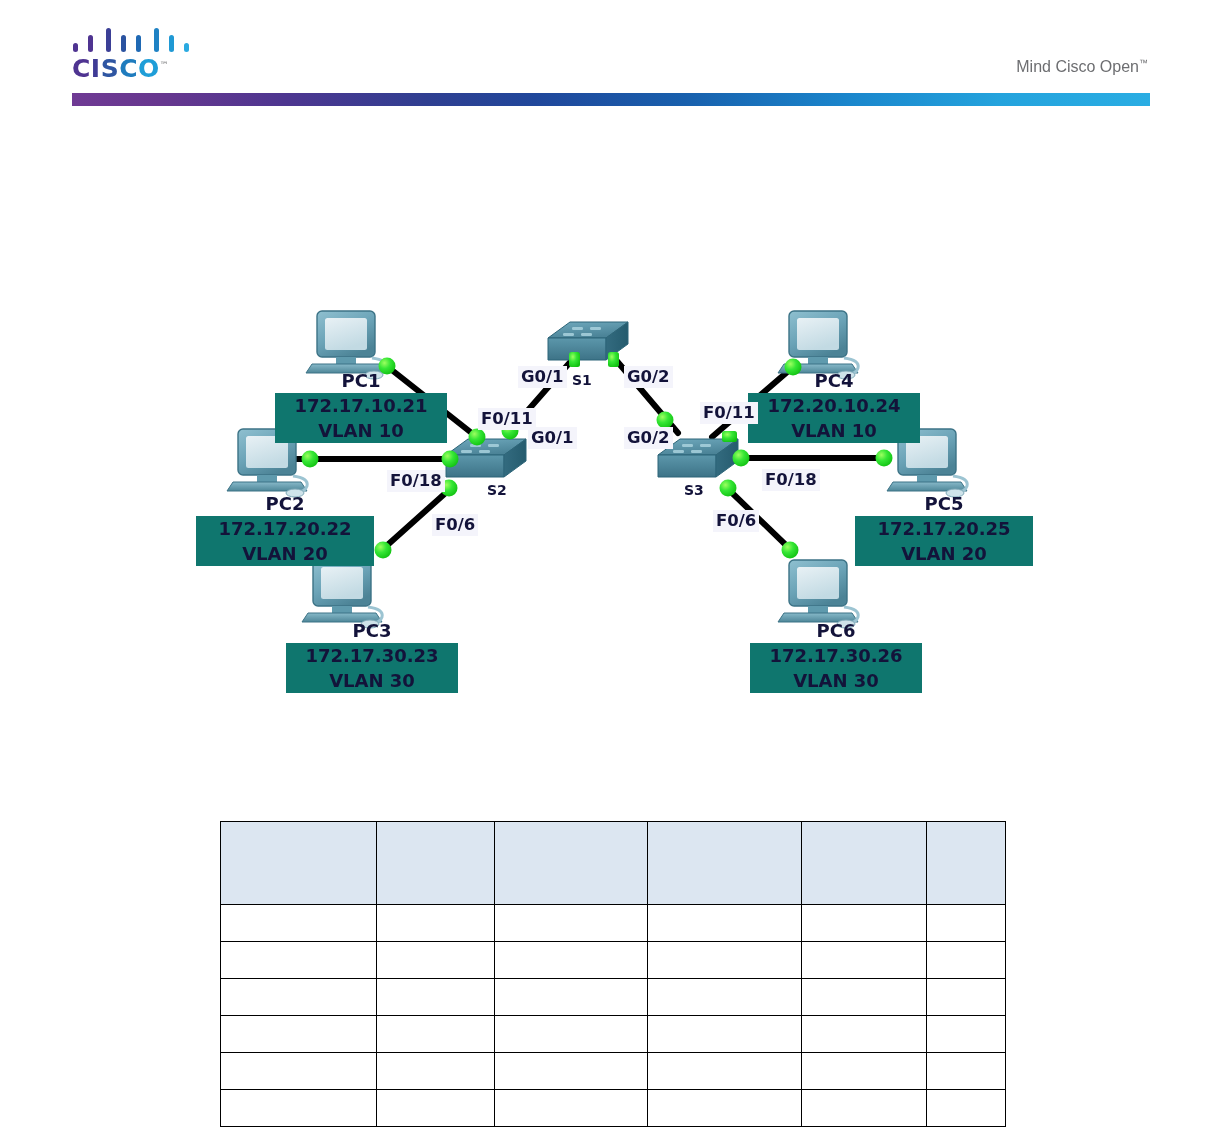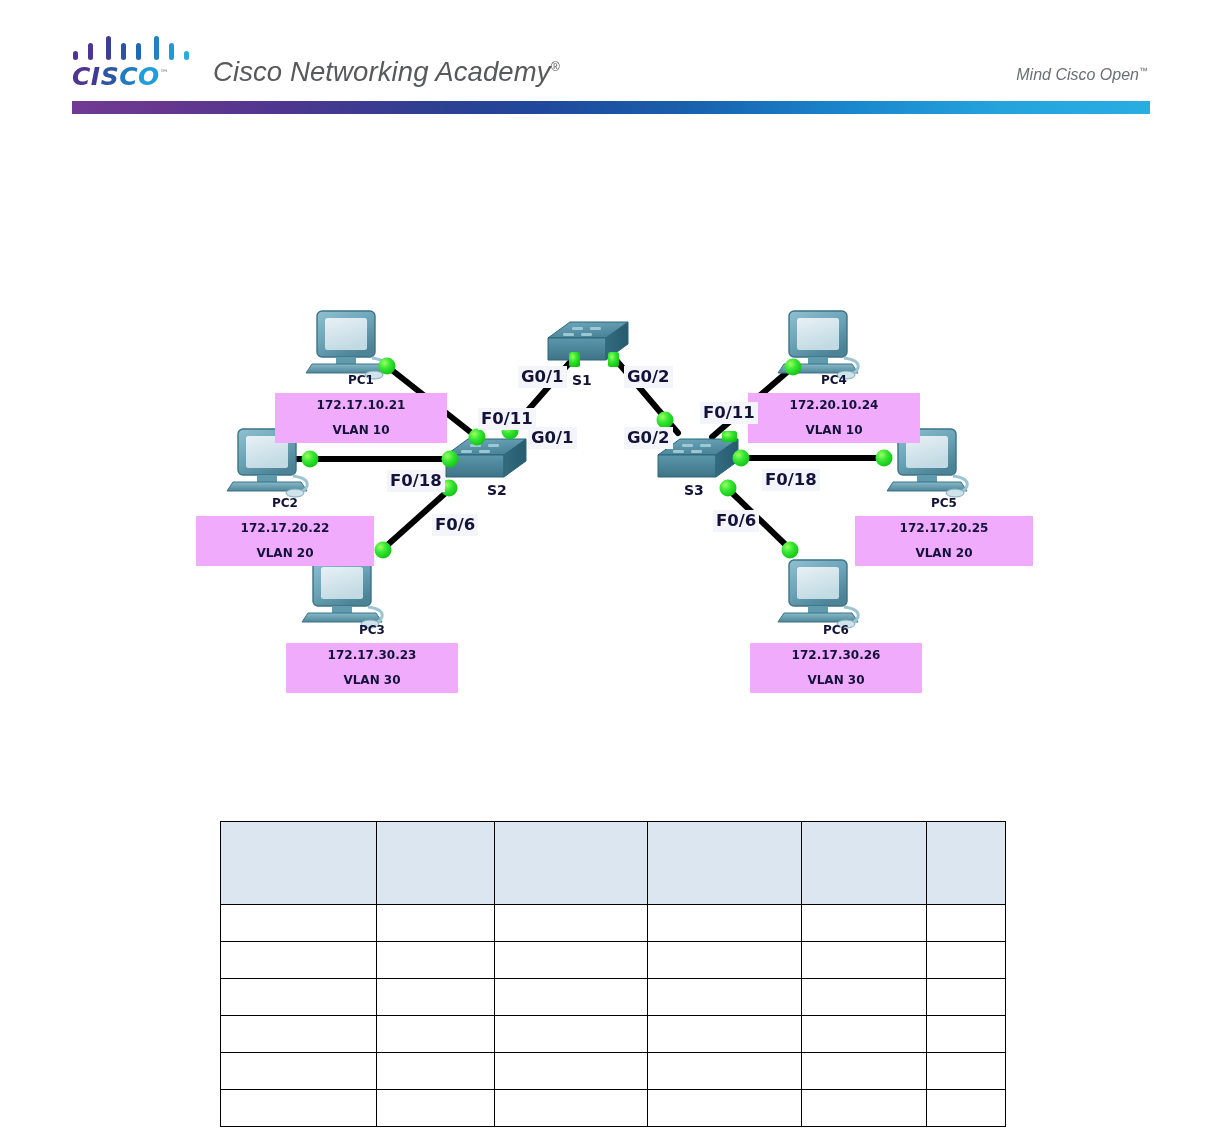--- a/index.html
+++ b/index.html
@@ -13,24 +13,23 @@
     height: 1133px;
     position: relative;
     overflow: hidden;
     font-family: "Liberation Sans", sans-serif;
     -webkit-font-smoothing: antialiased;
   }
 
   
   #page-header {
     position: absolute;
-    left: 0; top: 8px;
+    left: 0; top: 0;
     width: 1222px;
     height: 112px;
-    font-style: italic;
   }
   .cisco-logo {
     position: absolute;
     left: 72px;
     top: 27px;
     width: 116px;
     height: 52px;
   }
   .logo-bars {
     position: relative;
@@ -115,31 +114,31 @@
     height: 1133px;
     pointer-events: none;
   }
   #topology-svg { display: block; }
 
   .dev-label {
     position: absolute;
     color: #13133a;
     font-family: "DejaVu Sans", sans-serif;
     font-weight: 700;
-    font-size: 12px;
+    font-size: 18px;
     line-height: 25px;
     white-space: nowrap;
     text-align: center;
   }
   .dev-name {
     color: #13133a;
     font-weight: 700;
   }
   .dev-addr {
-    background: #f0abfc;
+    background: #0f766e;
     display: block;
     padding: 0 4px;
   }
   .iface-label {
     position: absolute;
     color: #13133a;
     font-family: "DejaVu Sans", sans-serif;
     font-weight: 700;
     font-size: 16.5px;
     line-height: 22px;
@@ -200,21 +199,20 @@
         <i style="left: 64px; height: 17px; background: rgb(31, 105, 180);"></i>
         <i style="left: 82px; height: 24px; background: rgb(31, 130, 196);"></i>
         <i style="left: 97px; height: 17px; background: rgb(32, 153, 212);"></i>
         <i style="left: 112px; height: 9px; background: rgb(42, 170, 225);"></i>
       </div>
     <div class="logo-word">
       <span id="logo-word-text"><span style="color: rgb(79, 52, 145);">C</span><span style="color: rgb(63, 59, 149);">I</span><span style="color: rgb(47, 86, 162);">S</span><span style="color: rgb(31, 124, 190);">C</span><span style="color: rgb(31, 158, 216);">O</span></span><span class="logo-tm">™</span>
     </div>
   </div>
 
-  <div id="academy-title"><span>Cisco Networking Academy</span><span class="reg">®</span></div>
 
   <div id="tagline"><span>Mind Cisco Open</span><span class="tm">™</span></div>
 
   <div id="header-rule"></div>
 </div>
 
 <div id="topology">
 
   <svg id="topology-svg" width="1222" height="1133" viewBox="0 0 1222 1133">
     <defs>

